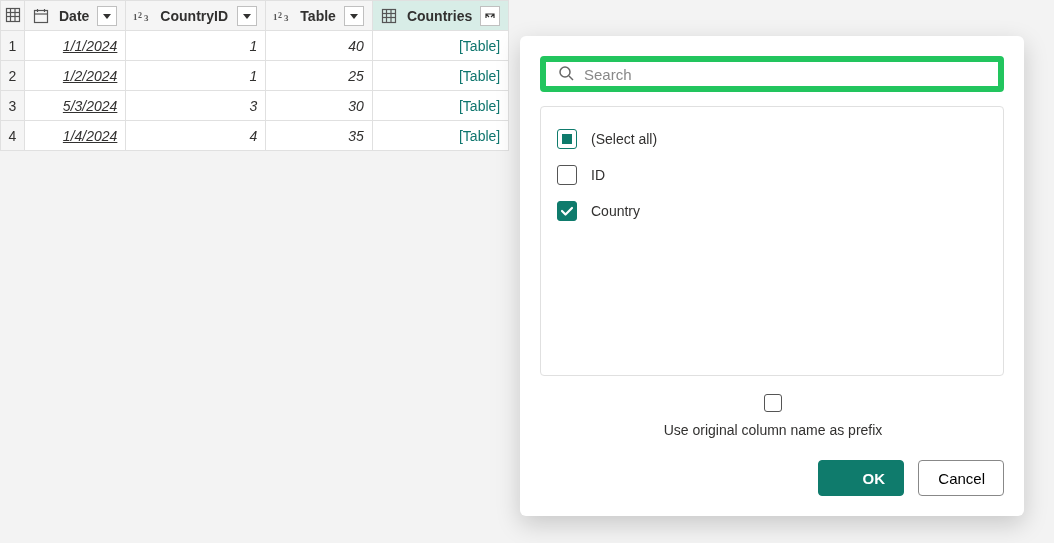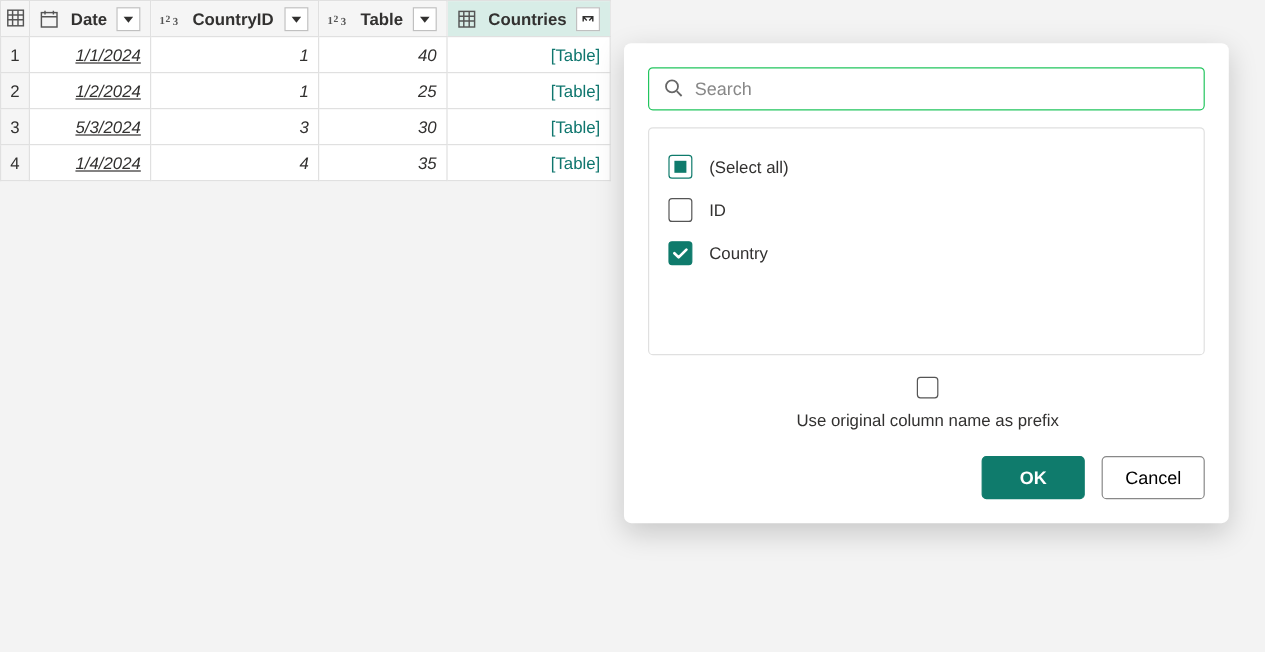--- a/index.html
+++ b/index.html
@@ -88,39 +88,39 @@
       width: 504px;
       background: #fff;
       border-radius: 6px;
       box-shadow: 0 8px 24px rgba(0,0,0,0.18);
       padding: 20px;
     }
     .search-box {
       display: flex;
       align-items: center;
       gap: 10px;
-      border: 1px solid #22c55e;
+      border: 6px solid #22c55e;
       border-radius: 4px;
       padding: 6px 12px;
       height: 36px;
     }
     .search-box input {
       border: none;
       outline: none;
       flex: 1;
       font-size: 15px;
       font-family: inherit;
       color: #333;
     }
     .search-box input::placeholder { color: #888; }
     .col-list {
       margin-top: 14px;
       border: 1px solid #e0e0e0;
       border-radius: 4px;
-      height: 190px;
+      height: 270px;
       padding: 14px 16px;
       overflow-y: auto;
     }
     .col-list-item {
       display: flex;
       align-items: center;
       gap: 14px;
       height: 36px;
       cursor: pointer;
     }
@@ -168,20 +168,21 @@
     .btn {
       min-width: 86px;
       height: 36px;
       border-radius: 4px;
       border: 1px solid #888;
       background: #fff;
       font-size: 15px;
       font-family: inherit;
       cursor: pointer;
       padding: 0 18px;
+      text-align: right;
     }
     .btn.primary {
       background: #0f7b6c;
       border-color: #0f7b6c;
       color: #fff;
       font-weight: 600;
     }
   </style>
 </head>
 <body>

